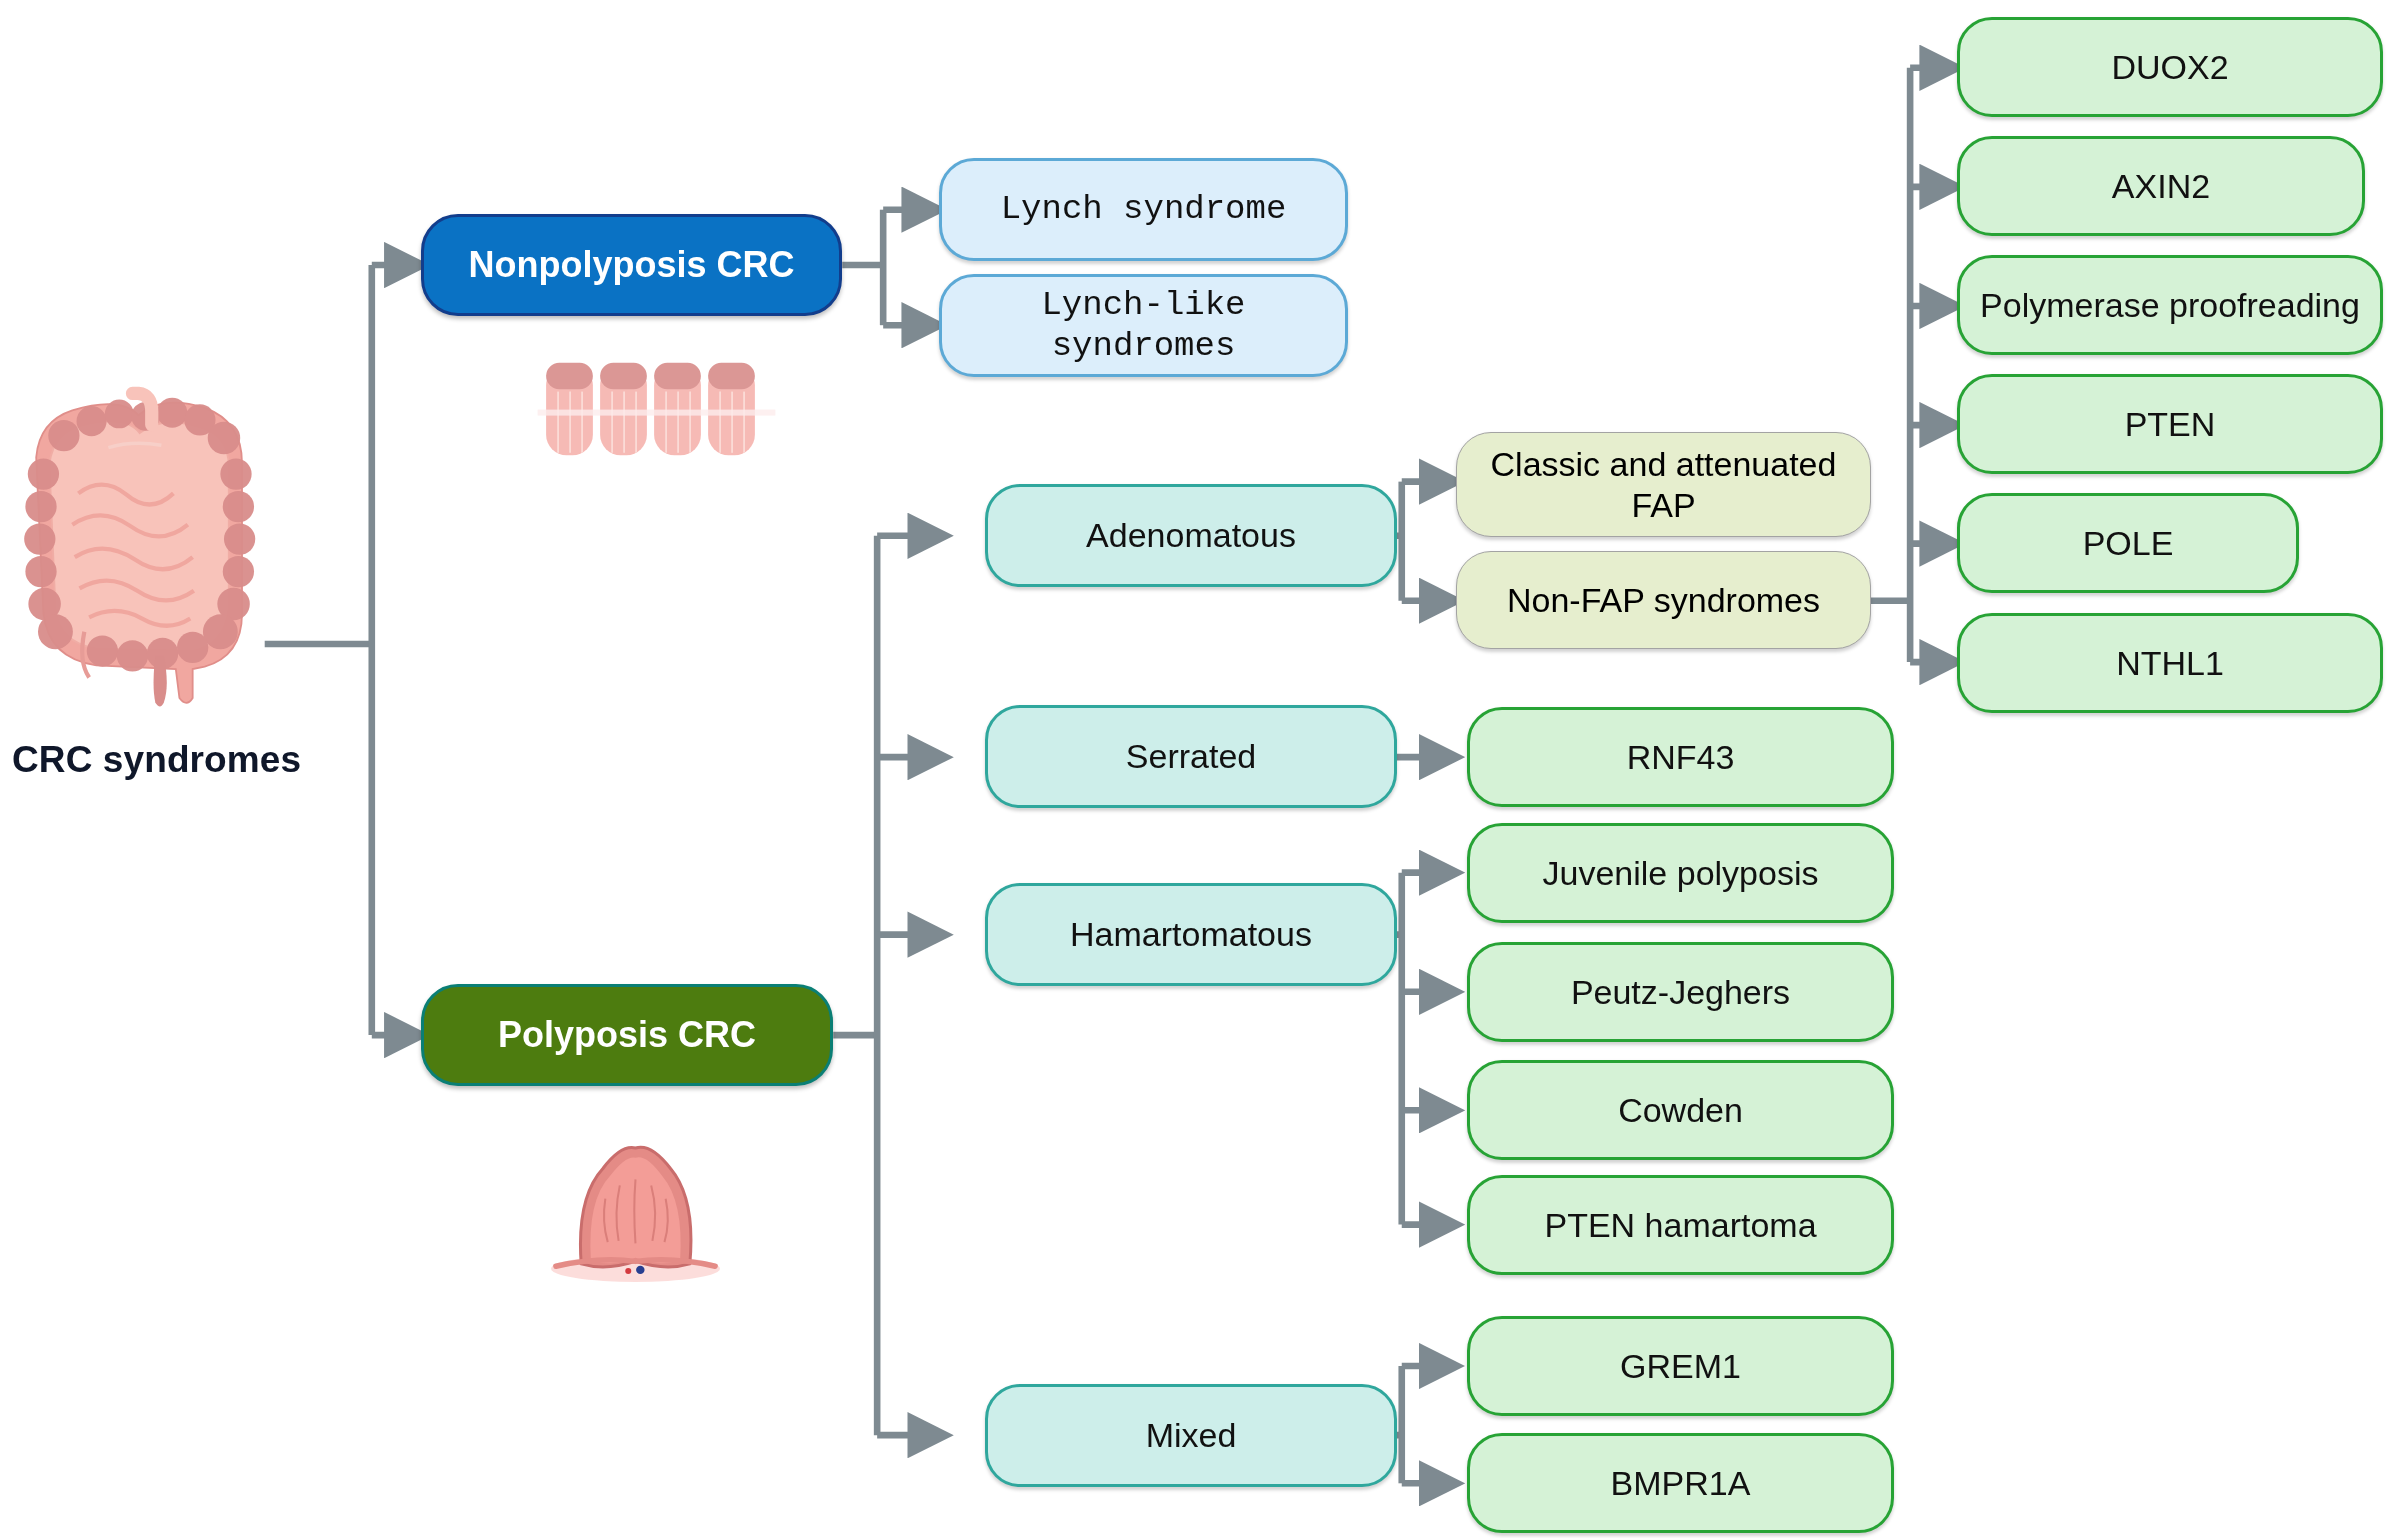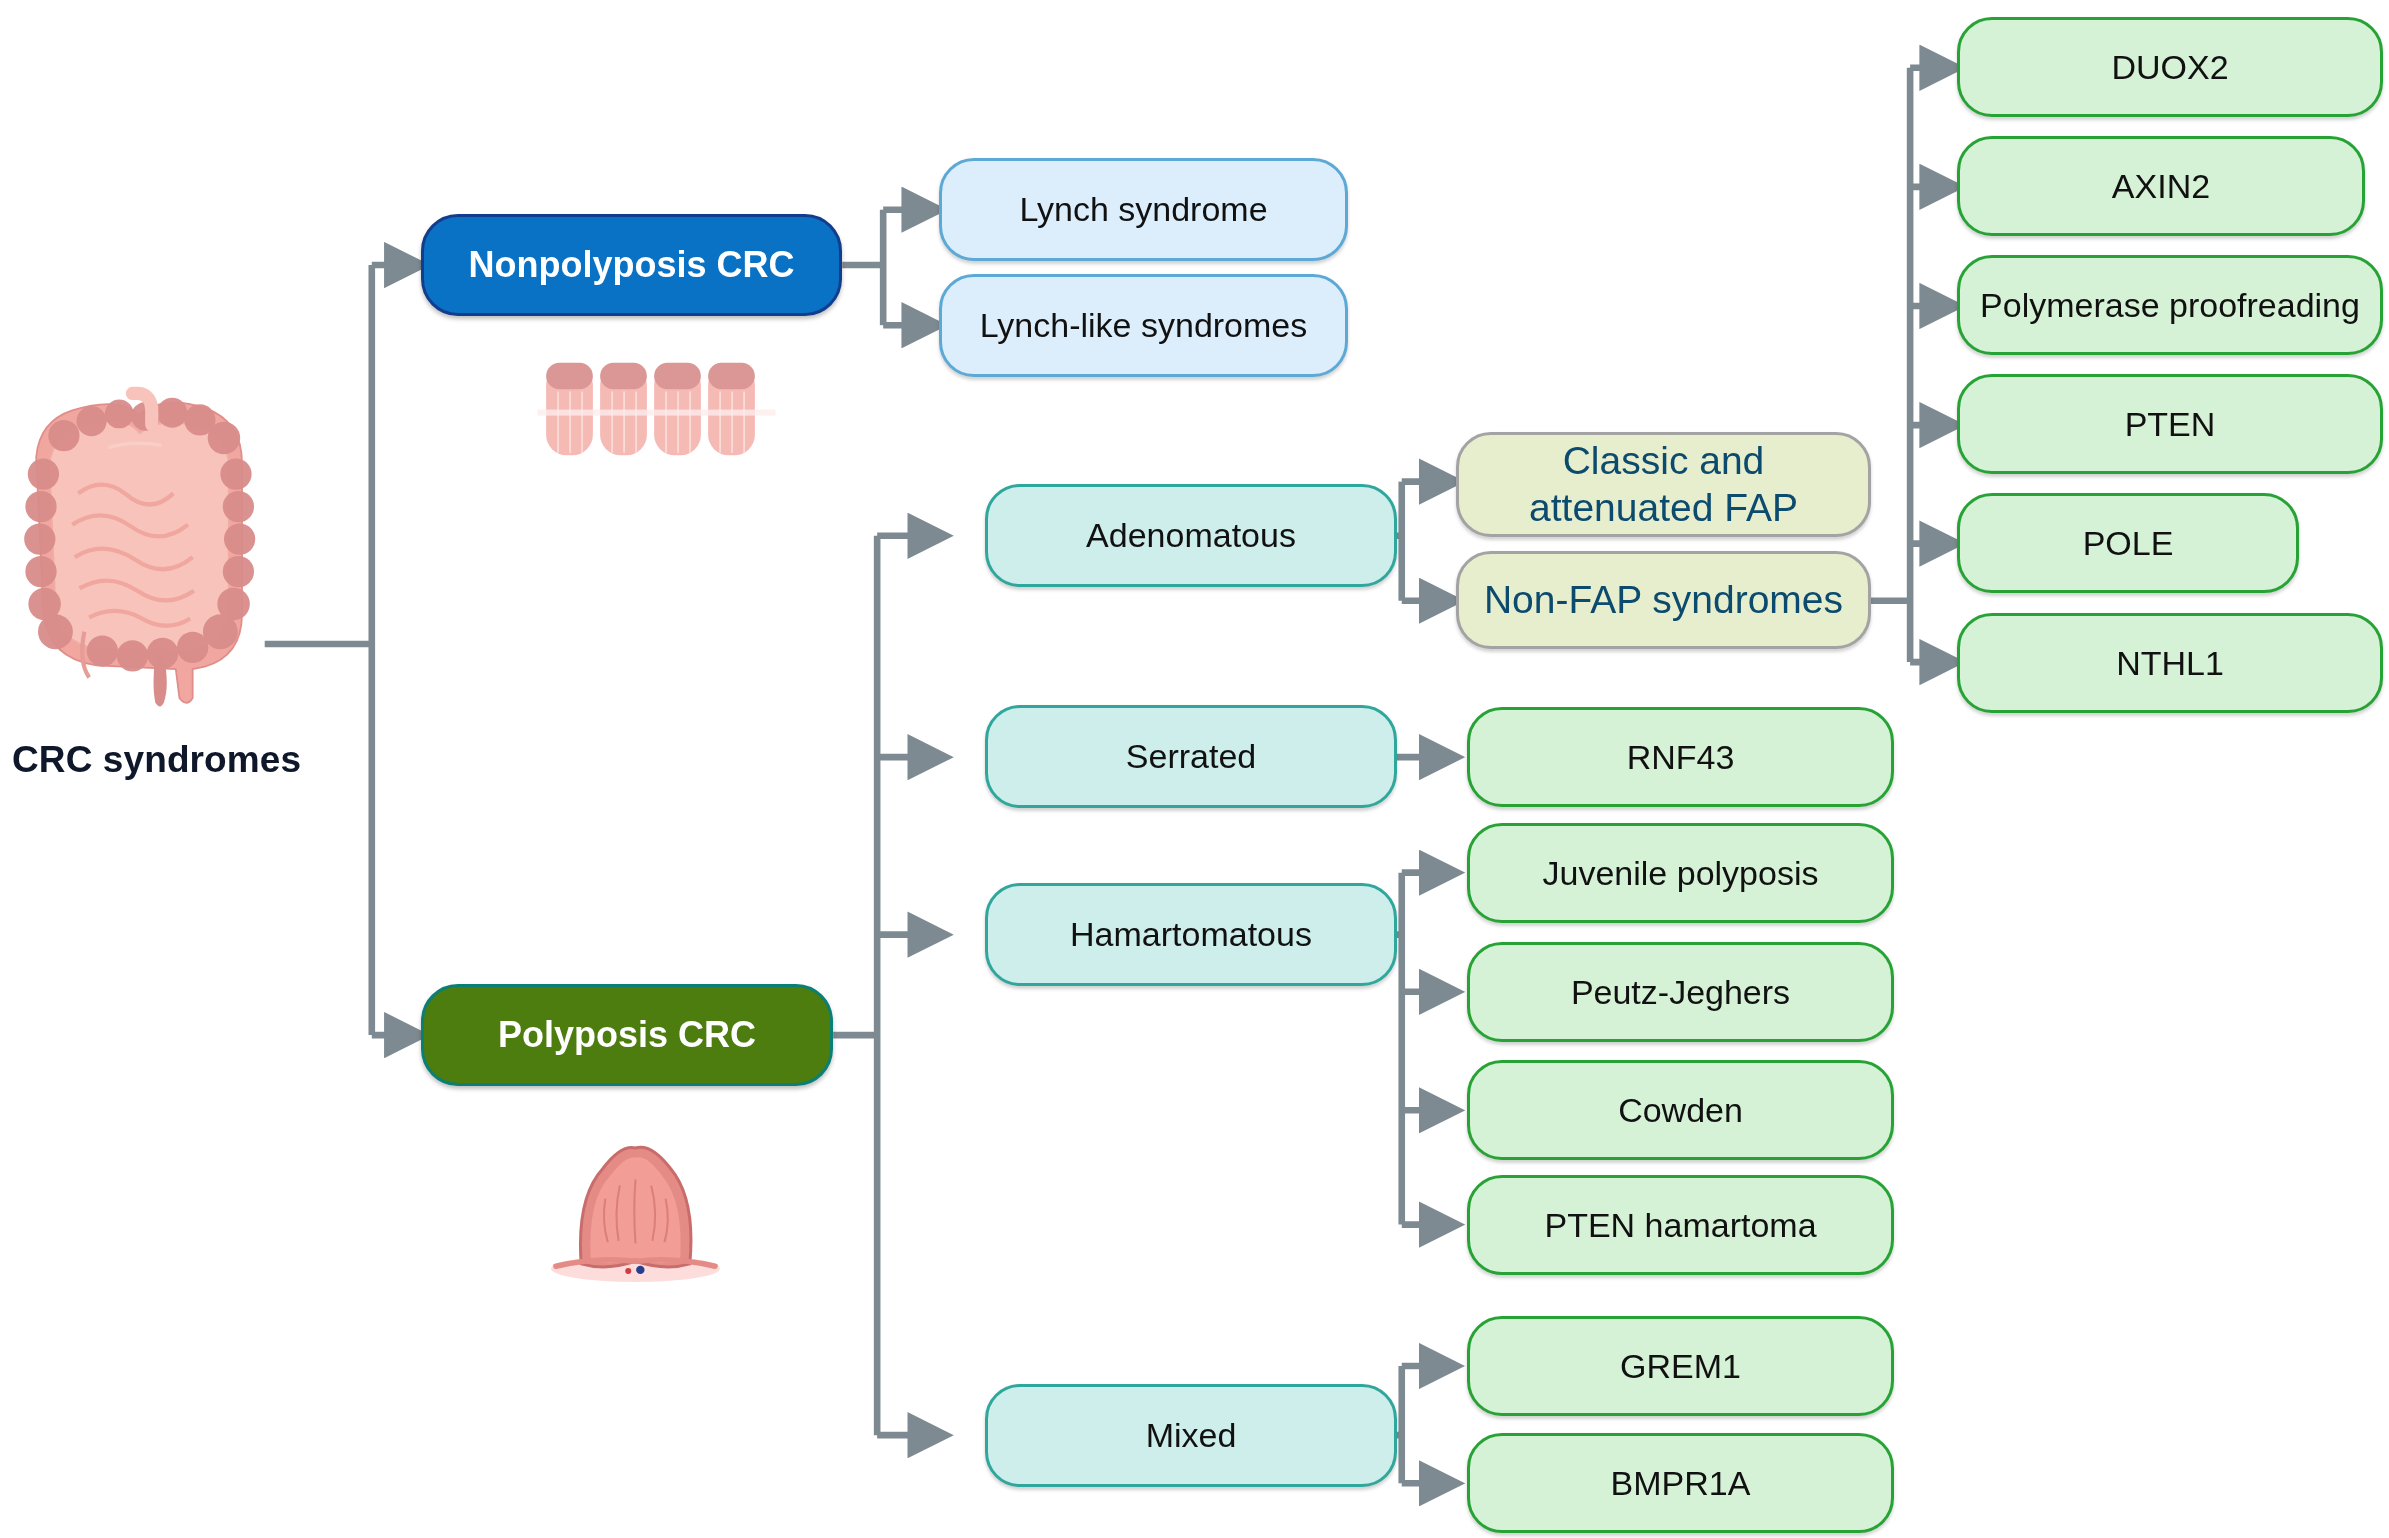--- a/index.html
+++ b/index.html
@@ -12,28 +12,28 @@
         border-radius:35px;}
   .node span{display:block;padding:0 10.8px;}
 
   
   .lvl1{color:#ffffff;font-weight:bold;font-size:36px;border-radius:37px;}
   .lvl1.blue{background:#0a72c4;border:3.6px solid #123d8c;box-shadow:0 3px 4.2px rgba(0,0,0,.25);}
   .lvl1.teal{background:#4d7c0f;border:3px solid #0a7f75;box-shadow:0 3px 4.2px rgba(0,0,0,.25);}
 
   
   .lvl2blue{background:#dceefb;border:3px solid #5ca9d6;color:#111111;font-size:34px;
-            box-shadow:0 2.4px 3.6px rgba(0,0,0,.18);}
+            box-shadow:0 2.4px 3.6px rgba(0,0,0,.18);font-family:Liberation Mono, monospace;}
 
   
   .lvl2teal{background:#cdeeea;border:3px solid #2fa79d;color:#111111;font-size:34px;
             box-shadow:0 2.4px 3.6px rgba(0,0,0,.18);margin-left:40px;}
 
   
-  .lvl3olive{background:#e6eece;border:3px solid #a3a3a3;color:#0c4a6e;font-size:39px;
+  .lvl3olive{background:#e6eece;border:1px solid #a3a3a3;color:#000000;font-size:34px;
              box-shadow:0 2.4px 3.6px rgba(0,0,0,.18);}
 
   
   .green{background:#d5f2d6;border:3px solid #27a335;color:#111111;font-size:34px;
          box-shadow:0 2.4px 3.6px rgba(0,0,0,.18);}
 
   .root-label{position:absolute;font-weight:bold;font-size:37px;color:#0f172a;
               letter-spacing:0.1px;}
 
   .art{position:absolute;}

